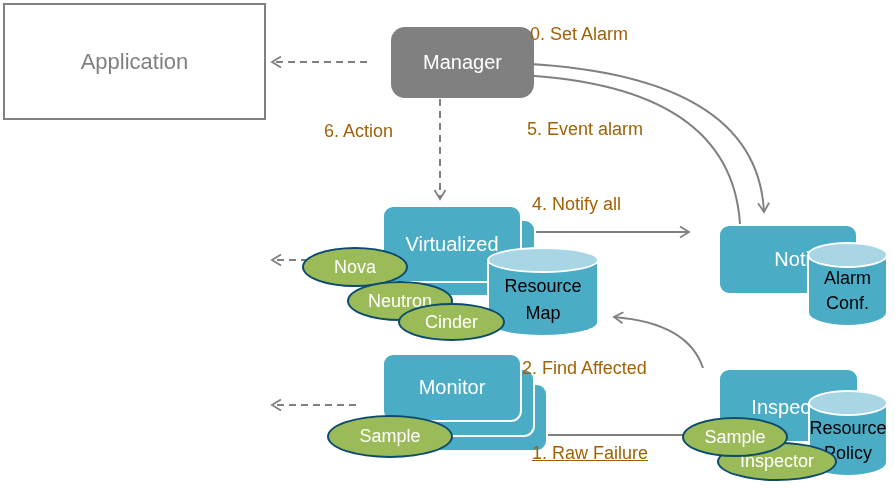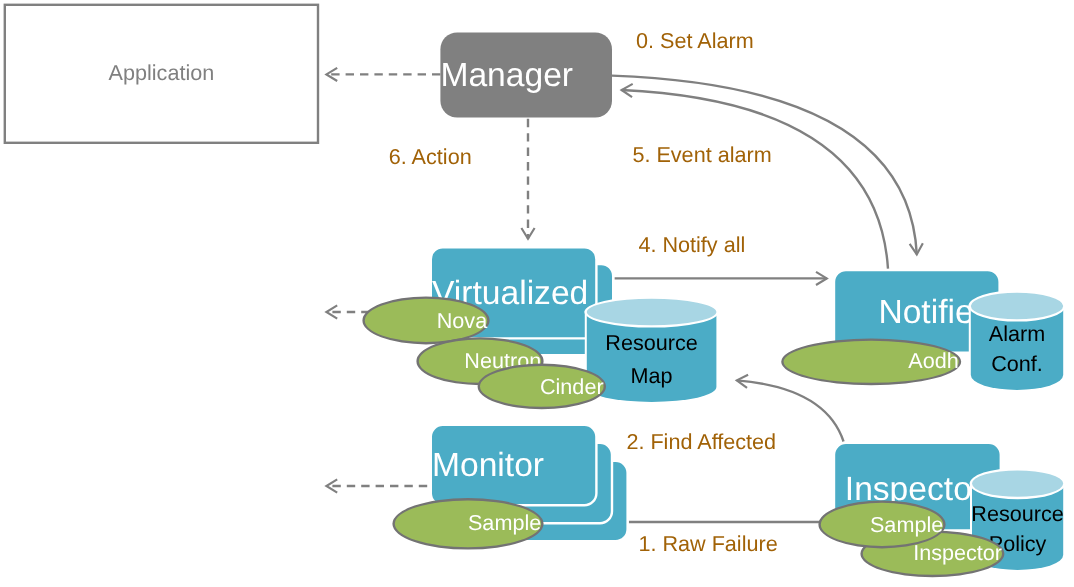--- a/index.html
+++ b/index.html
@@ -6,35 +6,35 @@
   .stage {
     position:relative; width:895px; height:489px; overflow:hidden;
     font-family:"Liberation Sans", sans-serif; background:#ffffff;
   }
   .arrows { position:absolute; left:0; top:0; width:895px; height:489px; }
 
   .outline-box {
     position:absolute; box-sizing:border-box; background:#ffffff;
     border:2px solid #808080; color:#808080;
     display:flex; flex-direction:column; align-items:center; justify-content:center;
-    font-size:18px; text-align:center;
+    font-size:22px; text-align:center;
   }
   .outline-box span { white-space:pre; }
 
   .blue-box {
     position:absolute; box-sizing:border-box; background:#4BACC6;
     border:2px solid #ffffff; border-radius:11px; color:#ffffff;
-    display:flex; align-items:center; font-size:28px;
+    display:flex; align-items:center; justify-content:center; font-size:20px;margin-left:24px;
   }
   .plain { border:none; }
 
   .g-ellipse {
     position:absolute; box-sizing:border-box; background:#9BBB59;
-    border:2px solid #737373; border-radius:50%; color:#ffffff;
-    display:flex; align-items:center; justify-content:flex-end; font-size:18px;
+    border:2px solid #0c4a6e; border-radius:50%; color:#ffffff;
+    display:flex; align-items:center; justify-content:center; font-size:18px;
   }
 
   .cylinder { position:absolute; }
   .cyl-body {
     position:absolute; box-sizing:border-box; left:0; right:0; top:12px; bottom:0;
     background:#4BACC6; border:2px solid #ffffff; border-top:none;
     border-radius:0 0 52% 52% / 0 0 15px 15px;
   }
   .cyl-top {
     position:absolute; box-sizing:border-box; left:0; right:0; top:0; height:26px;
@@ -118,23 +118,20 @@
     <span style="margin-left:36px;">Notifier</span>
   </div>
   <div class="cylinder" style="left:807px; top:242px; width:81px; height:85px;">
     <div class="cyl-body"></div>
     <div class="cyl-top"></div>
     <div class="cyl-label" style="top:24px;">
       <span>Alarm</span>
       <span>Conf.</span>
     </div>
   </div>
-  <div class="g-ellipse" style="left:651px; top:282px; width:150px; height:39px;">
-    <span>Aodh</span>
-  </div>
 
   <div class="blue-box" style="left:384px; top:383px; width:140px; height:69px;"></div>
   <div class="blue-box" style="left:371px; top:368px; width:140px; height:69px;"></div>
   <div class="blue-box" style="left:358px; top:353px; width:140px; height:69px;">
     <span>Monitor</span>
   </div>
   <div class="g-ellipse" style="left:327px; top:415px; width:126px; height:43px;">
     <span>Sample</span>
   </div>
 
@@ -154,15 +151,15 @@
   </div>
   <div class="g-ellipse" style="left:682px; top:417px; width:106px; height:40px;">
     <span>Sample</span>
   </div>
 
   <div class="edge-label" style="left:530px; top:24px;">0. Set Alarm</div>
   <div class="edge-label" style="left:527px; top:119px;">5. Event alarm</div>
   <div class="edge-label" style="left:324px; top:121px;">6. Action</div>
   <div class="edge-label" style="left:532px; top:194px;">4. Notify all</div>
   <div class="edge-label" style="left:522px; top:358px;">2. Find Affected</div>
-  <div class="edge-label" style="left:532px; top:443px;">1. Raw Failure</div>
+  <div class="edge-label" style="left:532px; top:443px;text-decoration:underline;">1. Raw Failure</div>
 
 </div>
 
 </body></html>

